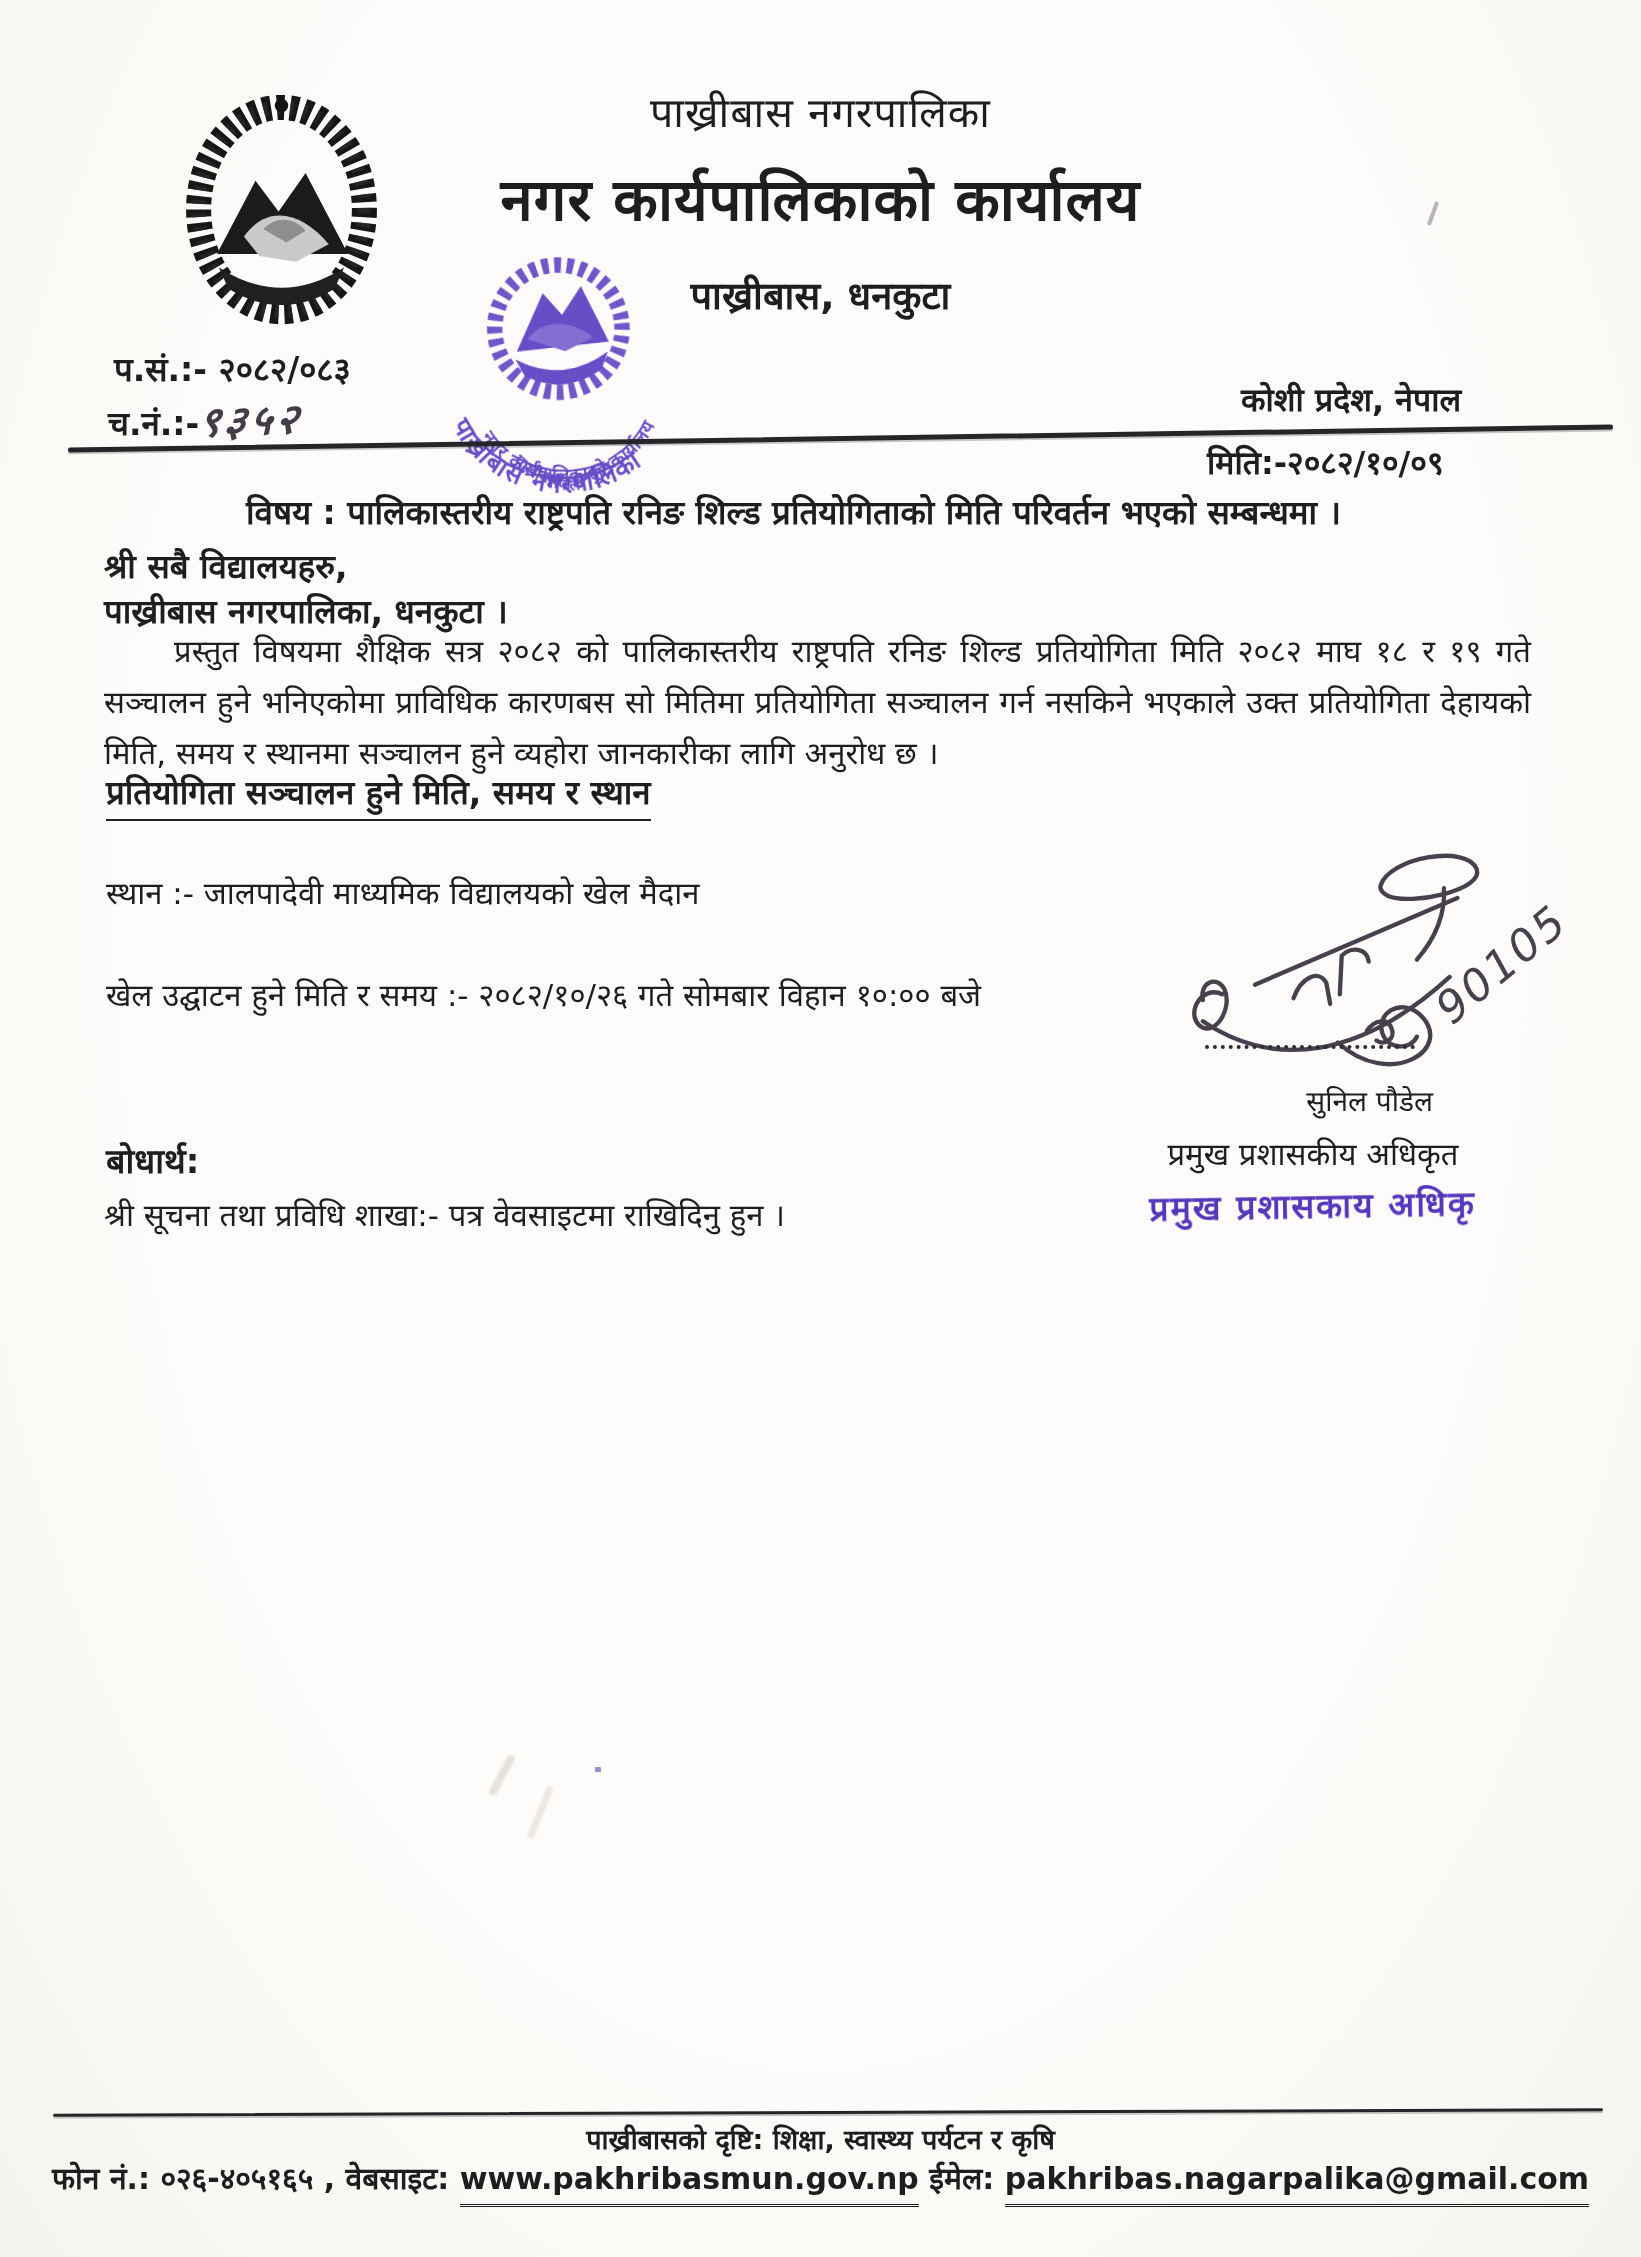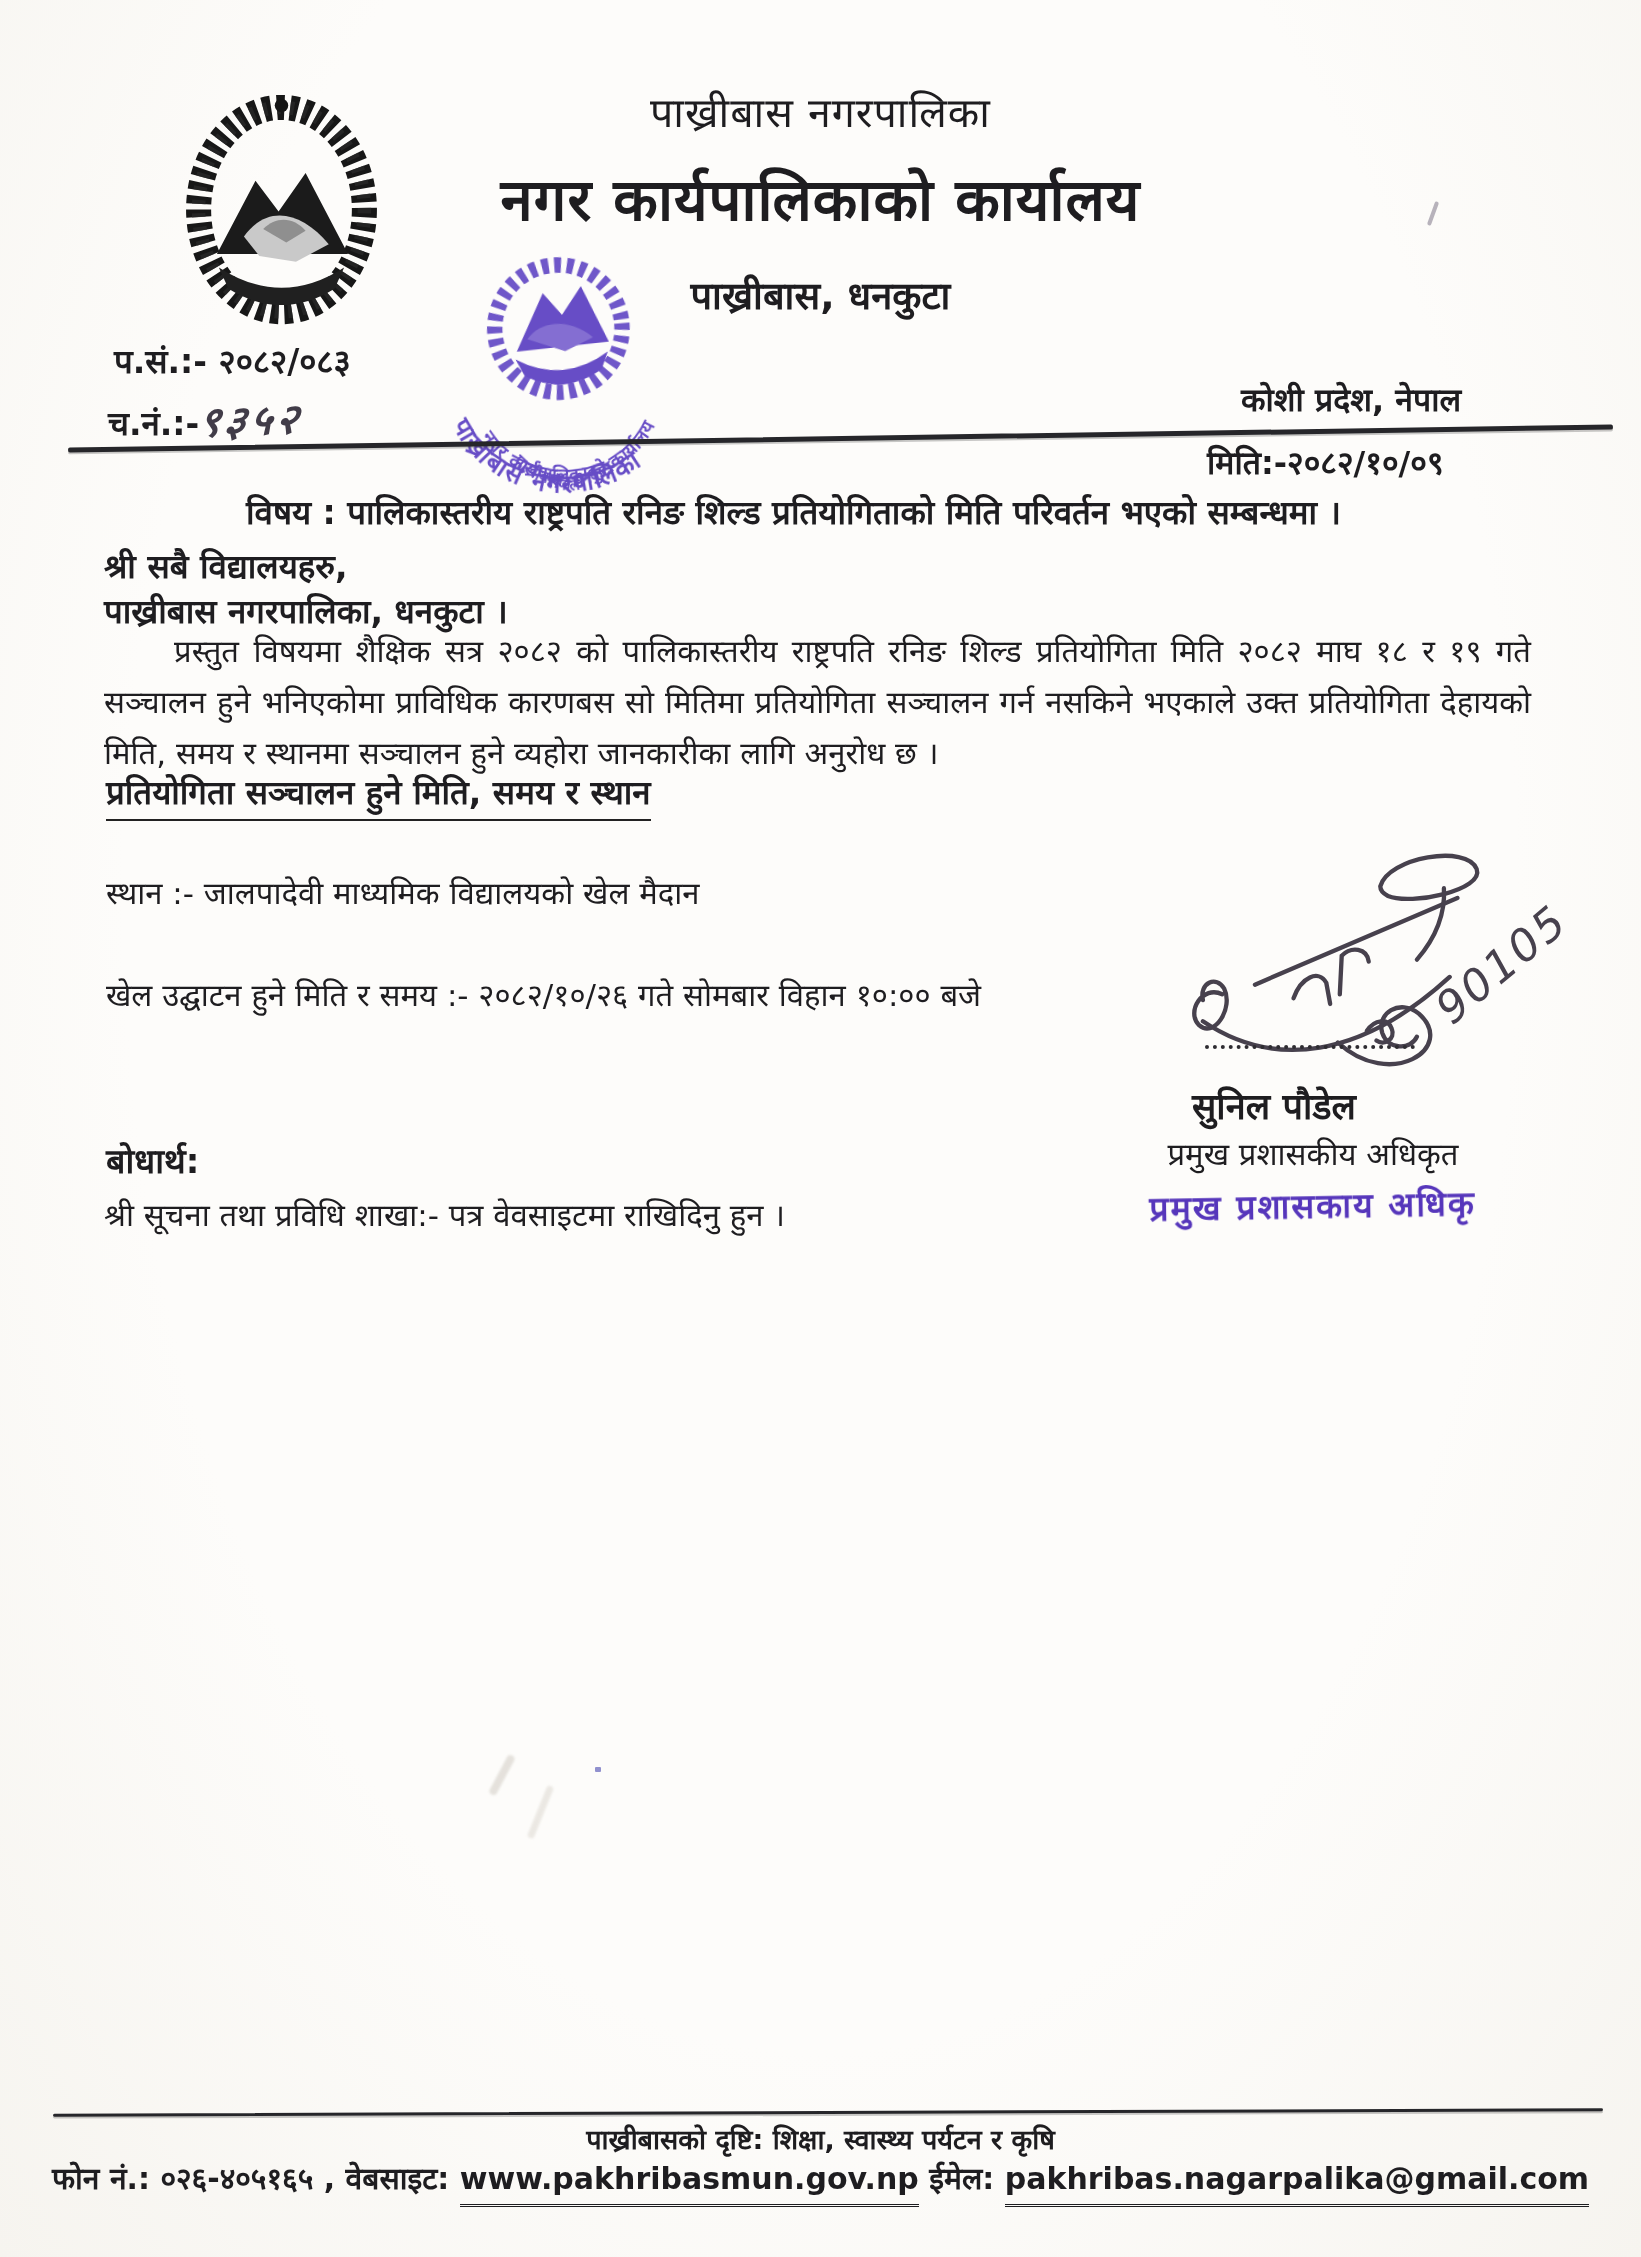--- a/index.html
+++ b/index.html
@@ -14,21 +14,21 @@
     background:
       radial-gradient(ellipse at 50% 40%, #fdfcfa 60%, #f6f4ef 100%);
     color:#1d1d20;
   }
   .abs{position:absolute;}
   .center{left:0;right:0;text-align:center;}
   .ink{color:#1e1d20;}
   .title-sm{font-size:41px;letter-spacing:1px;}
   .title-lg{font-size:58px;font-weight:700;letter-spacing:1px;}
   .title-loc{font-size:38px;font-weight:600;}
-  .ref{font-size:33px;font-weight:600;}
+  .ref{font-size:33px;font-weight:600;margin-top:8px;}
   .hw-num{
     font-size:42px;font-weight:600;font-style:italic;
     transform:skewX(-10deg) rotate(-2deg);display:inline-block;
     letter-spacing:3.9px;color:#413c48;
   }
   .province{font-size:32px;font-weight:600;}
   .rule{
     background:#26262a;height:4.8px;border-radius:1.9px;
     box-shadow:0 1.9px 0 rgba(40,40,40,.25);
   }
@@ -38,21 +38,21 @@
   .bodytext{
     font-size:31px;line-height:51px;text-align:justify;
     text-indent:70px;margin:0;
   }
   .sched-h{
     font-size:33px;font-weight:700;display:inline-block;
     border-bottom:2.9px solid #222;padding-bottom:4.8px;
   }
   .sched{font-size:31px;font-weight:500;}
   .sig-dotted{border-bottom:4.8px dotted #2e2c31;}
-  .sig-name{font-size:36px;font-weight:700;text-align:left;}
+  .sig-name{font-size:28px;font-weight:400;text-align:right;}
   .sig-title{font-size:31px;font-weight:400;text-align:center;}
   .stamp-title{
     font-size:34px;font-weight:700;text-align:center;color:#5636bb;
     filter:blur(0.4px);letter-spacing:1.9px;transform:rotate(-1deg);
   }
   .cc-label{font-size:34px;font-weight:700;}
   .cc-line{font-size:31px;font-weight:500;}
   .footer-vision{font-size:27px;font-weight:600;}
   .footer-contact{font-size:30px;font-weight:600;}
   .u-link{border-bottom:3.9px double #1d1d20;padding-bottom:8px;}

